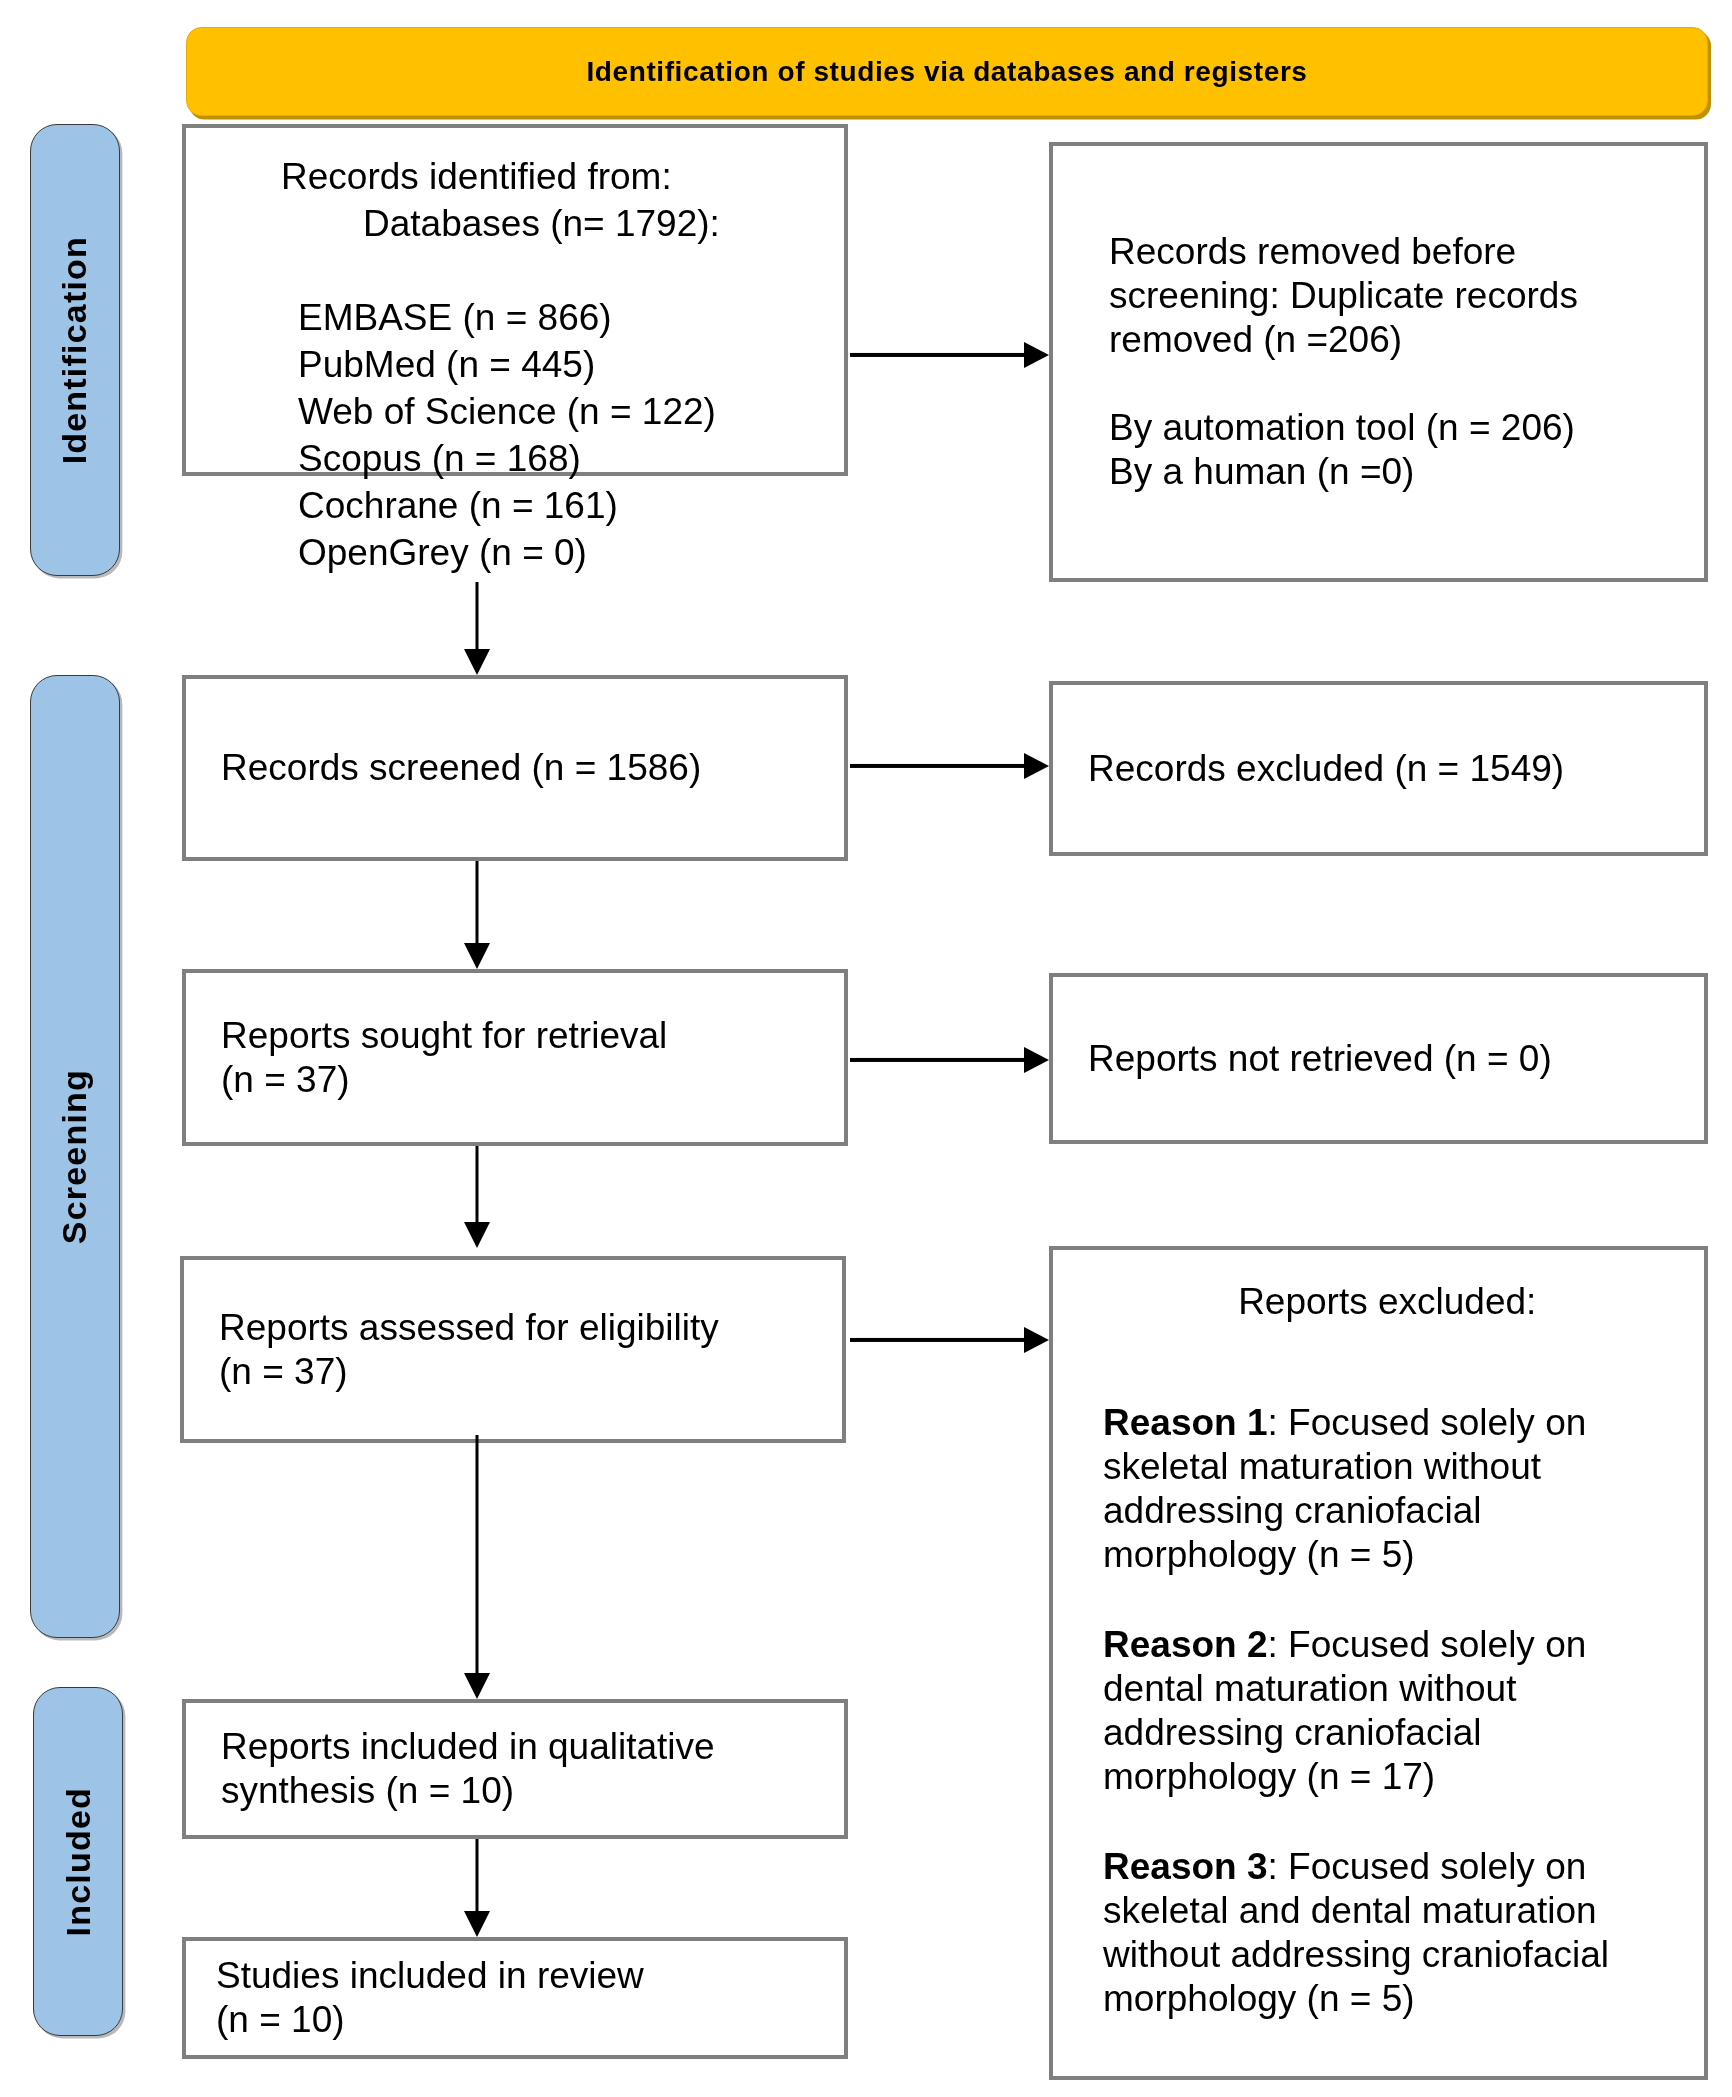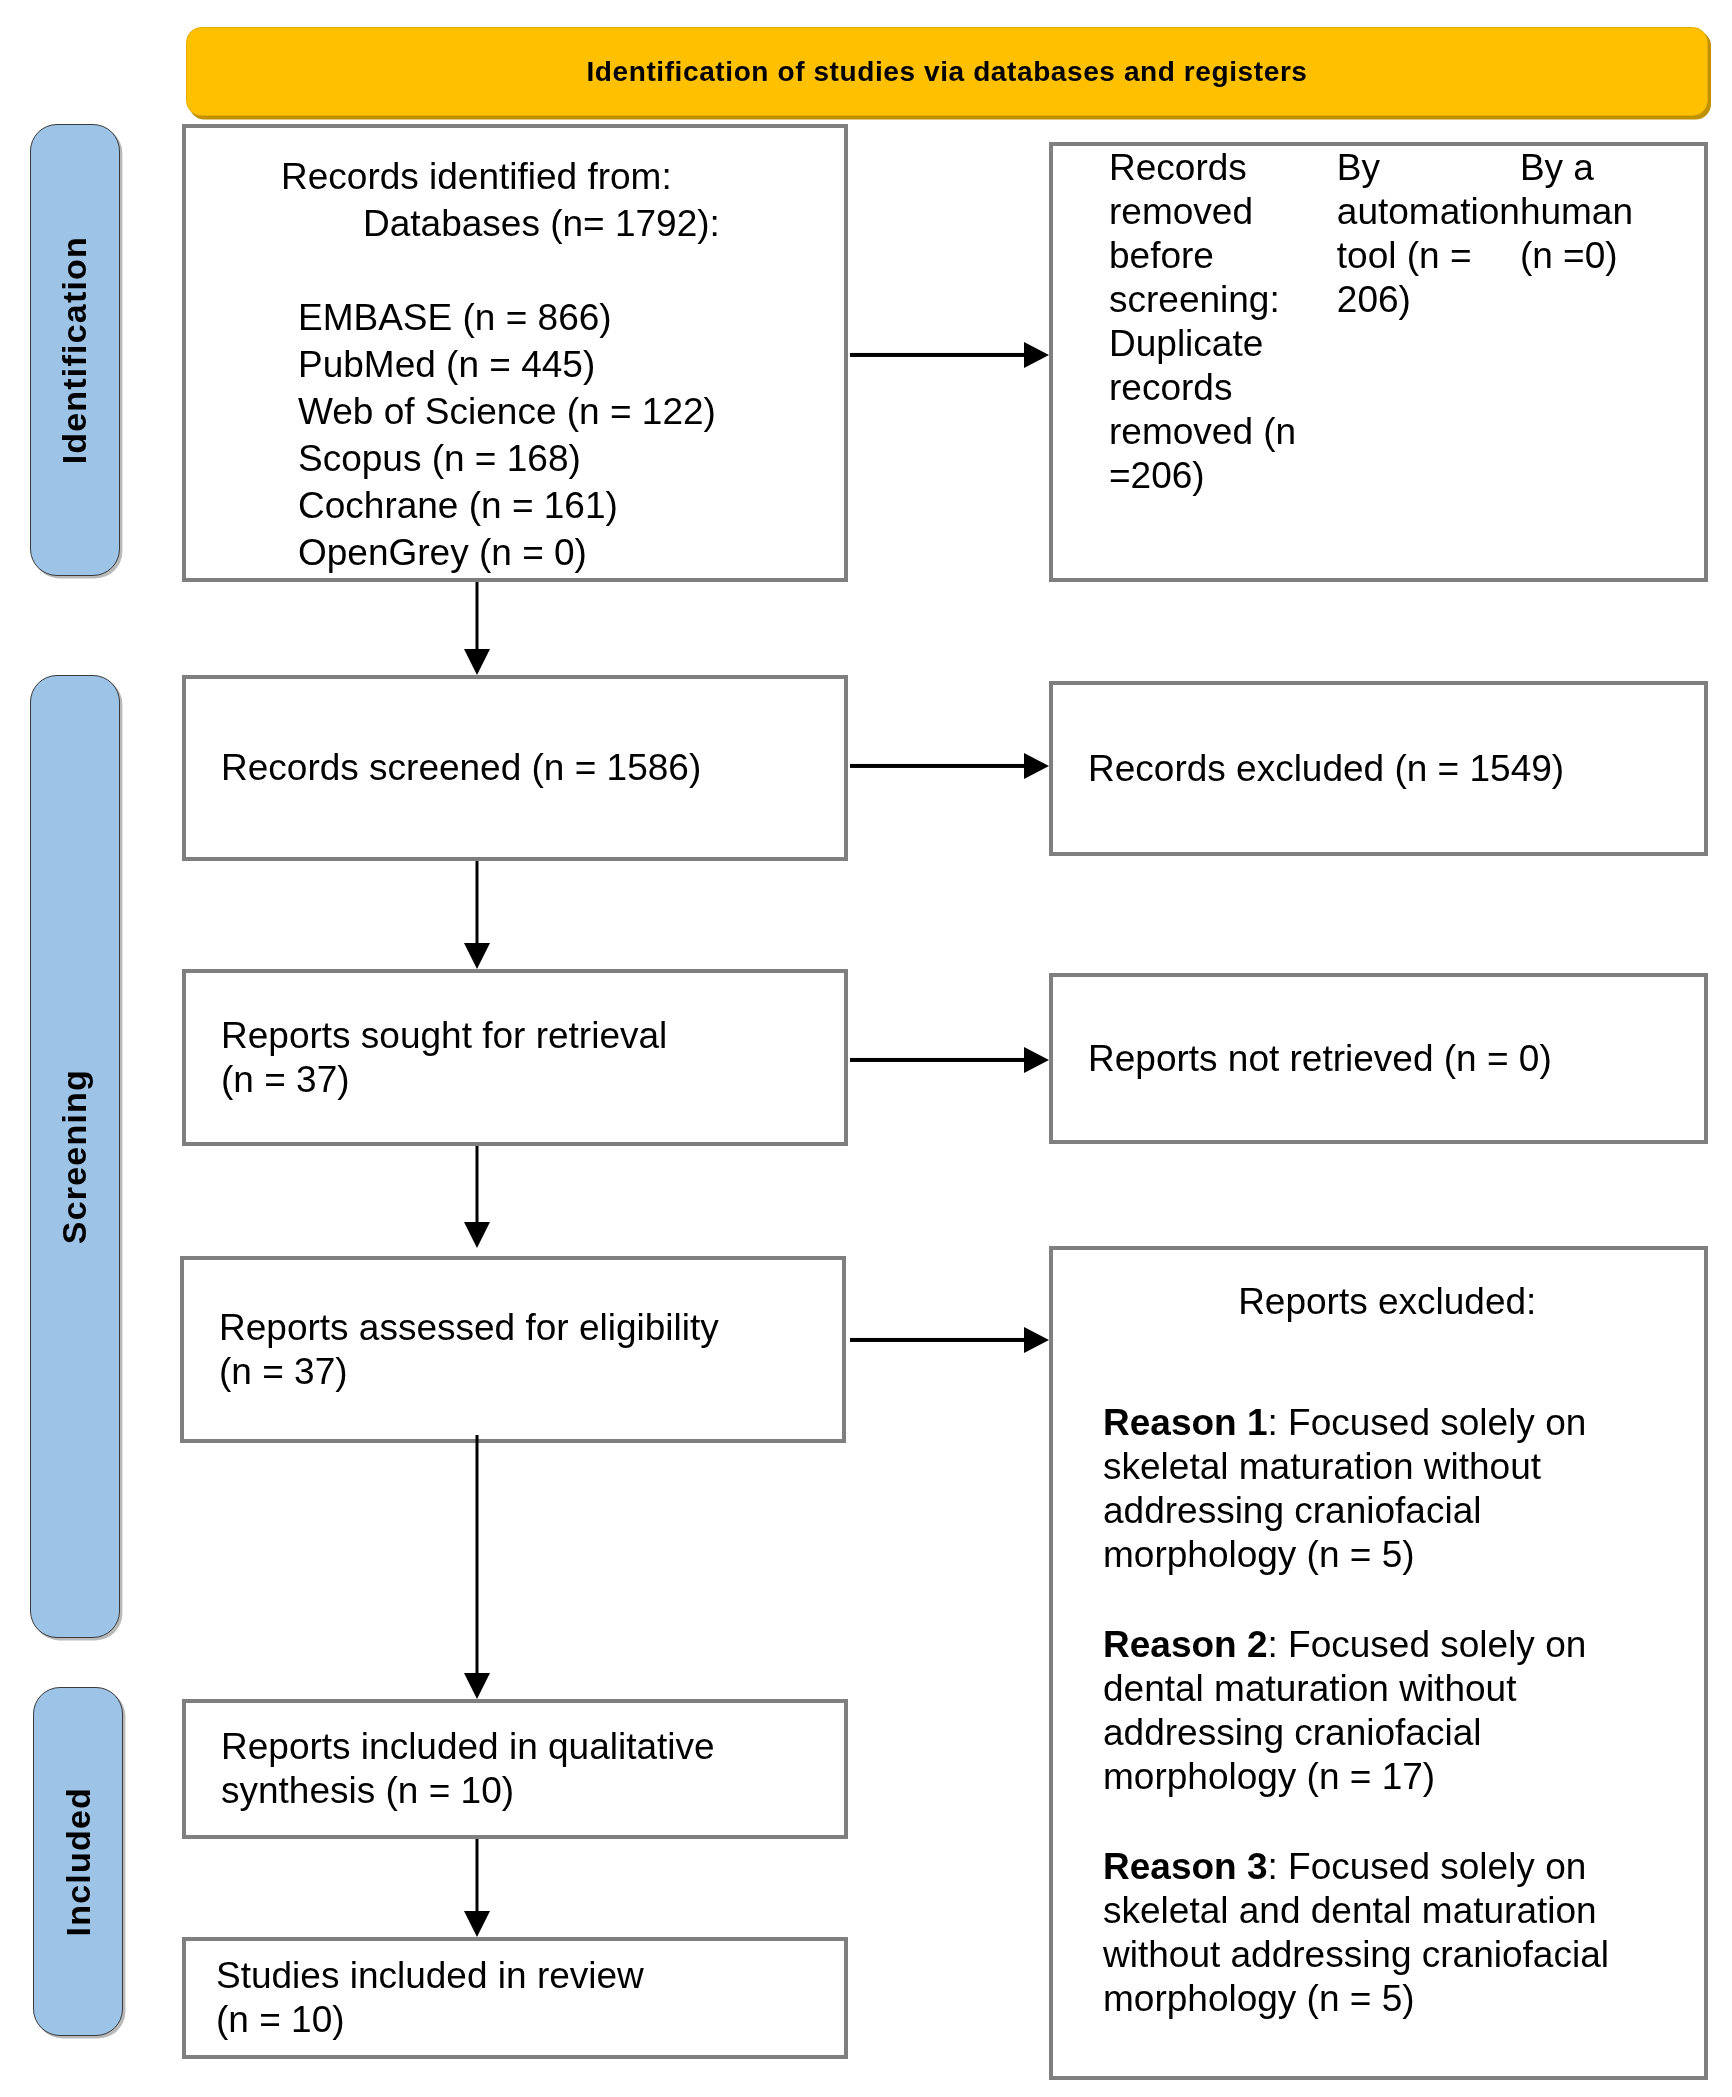--- a/index.html
+++ b/index.html
@@ -37,22 +37,22 @@
     writing-mode:vertical-rl; transform:rotate(180deg);
     font-size:34px; font-weight:bold; letter-spacing:1.2px; white-space:nowrap;
   }
 
   
   .box{
     position:absolute; background:var(--box_fill);
     border:4.7px solid var(--box_border);
     font-size:37px; line-height:44px;
   }
-  .b1 {left:182px;  top:124px;  width:666px; height:458px; padding-top:25px; line-height:47px;}
-  .rb1{left:1049px; top:142px;  width:659px; height:440px; display:flex; flex-direction:row; justify-content:center; padding-left:56px; padding-right:71px;}
+  .b1 {left:182px;  top:124px;  width:666px; height:352px; padding-top:25px; line-height:47px;}
+  .rb1{left:1049px; top:142px;  width:659px; height:440px; display:flex; flex-direction:column; justify-content:center; padding-left:56px; padding-right:71px;}
   .b2 {left:182px;  top:675px; width:666px; height:186px; display:flex; align-items:center; padding-left:35px;}
   .rb2{left:1049px; top:681px; width:659px; height:175px; display:flex; align-items:center; padding-left:35px;}
   .b3 {left:182px;  top:969px; width:666px; height:177px; display:flex; flex-direction:column; justify-content:center; padding-left:35px;}
   .rb3{left:1049px; top:973px; width:659px; height:171px; display:flex; align-items:center; padding-left:35px;}
   .b4 {left:180px;  top:1248px; width:666px; height:187px; display:flex; flex-direction:column; justify-content:center; padding-left:35px;margin-top:8px;}
   .rb4{left:1049px; top:1246px; width:659px; height:834px; padding:29.5px 32.5px 0 50px;}
   .b5 {left:182px;  top:1699px; width:666px; height:140px; display:flex; flex-direction:column; justify-content:center; padding-left:35px; padding-right:47px;}
   .b6 {left:182px;  top:1937px; width:666px; height:122px; display:flex; flex-direction:column; justify-content:center; padding-left:30px;}
 
   .b1 .l1{margin-left:95px;}

